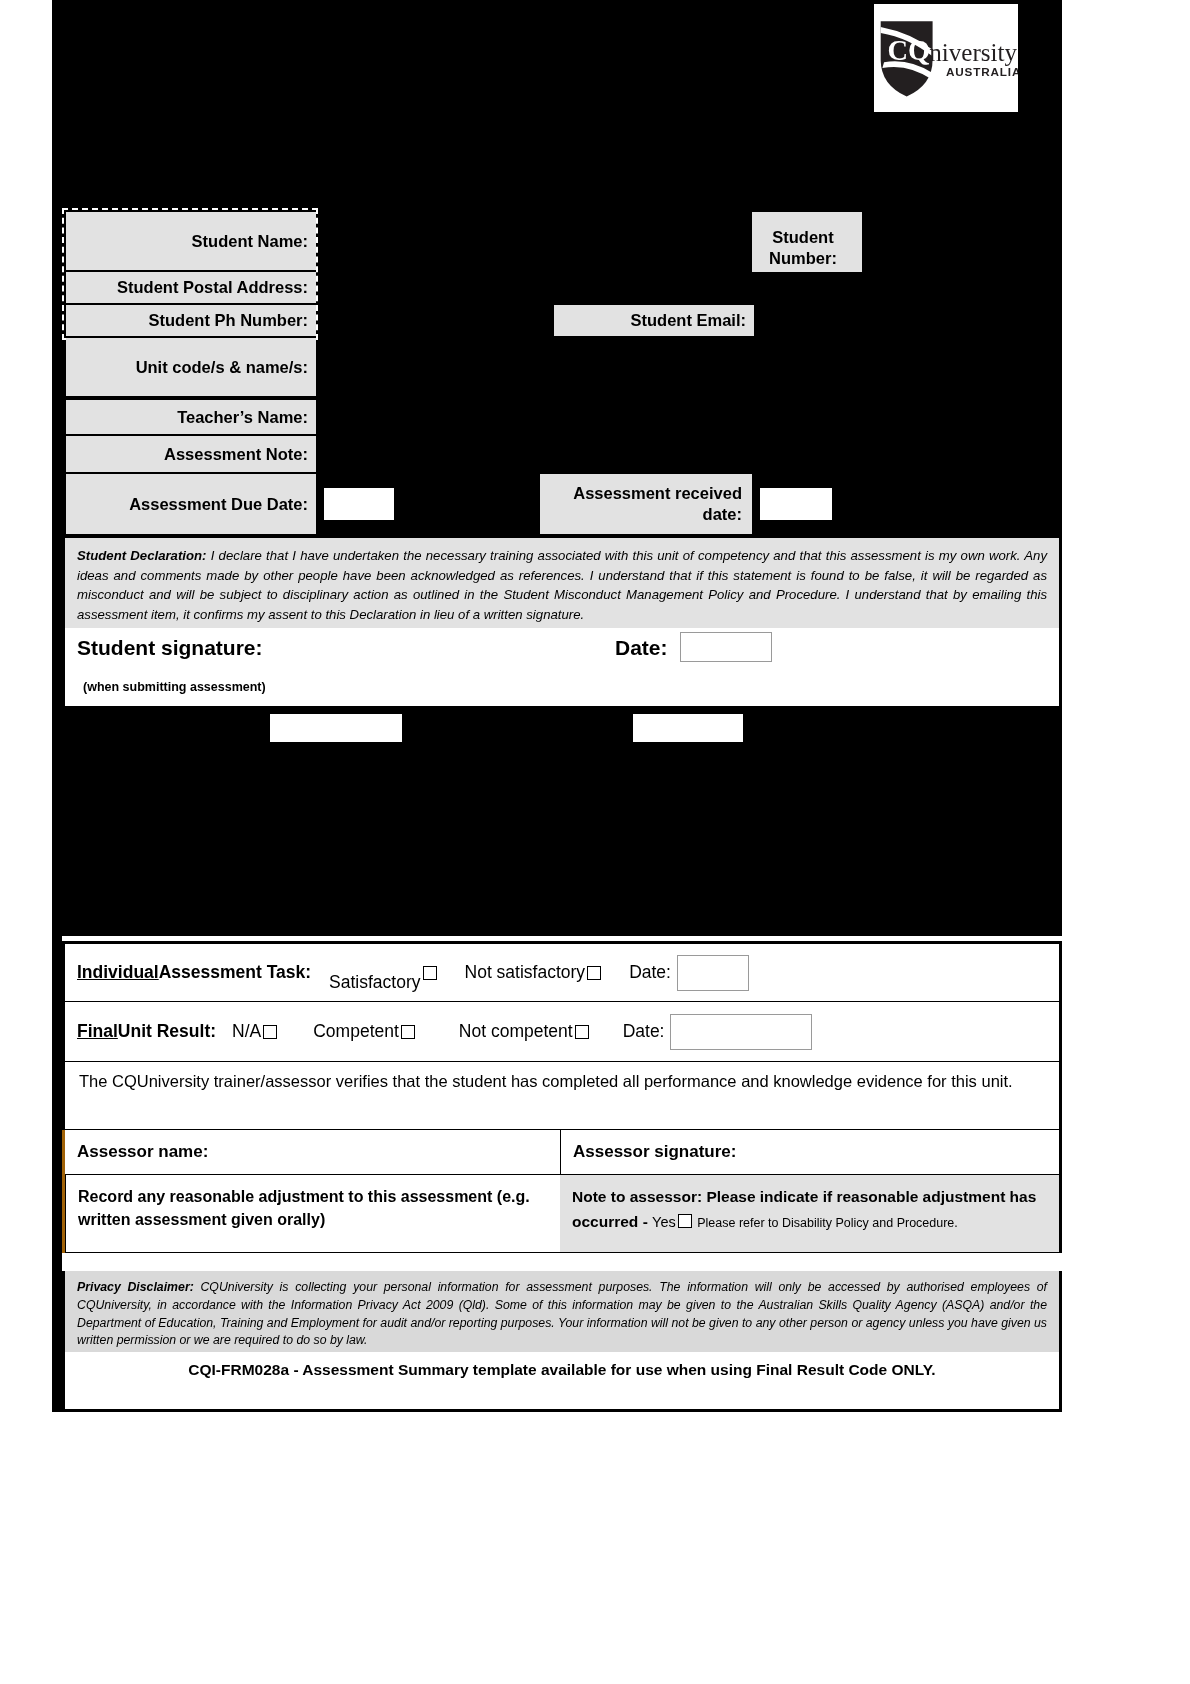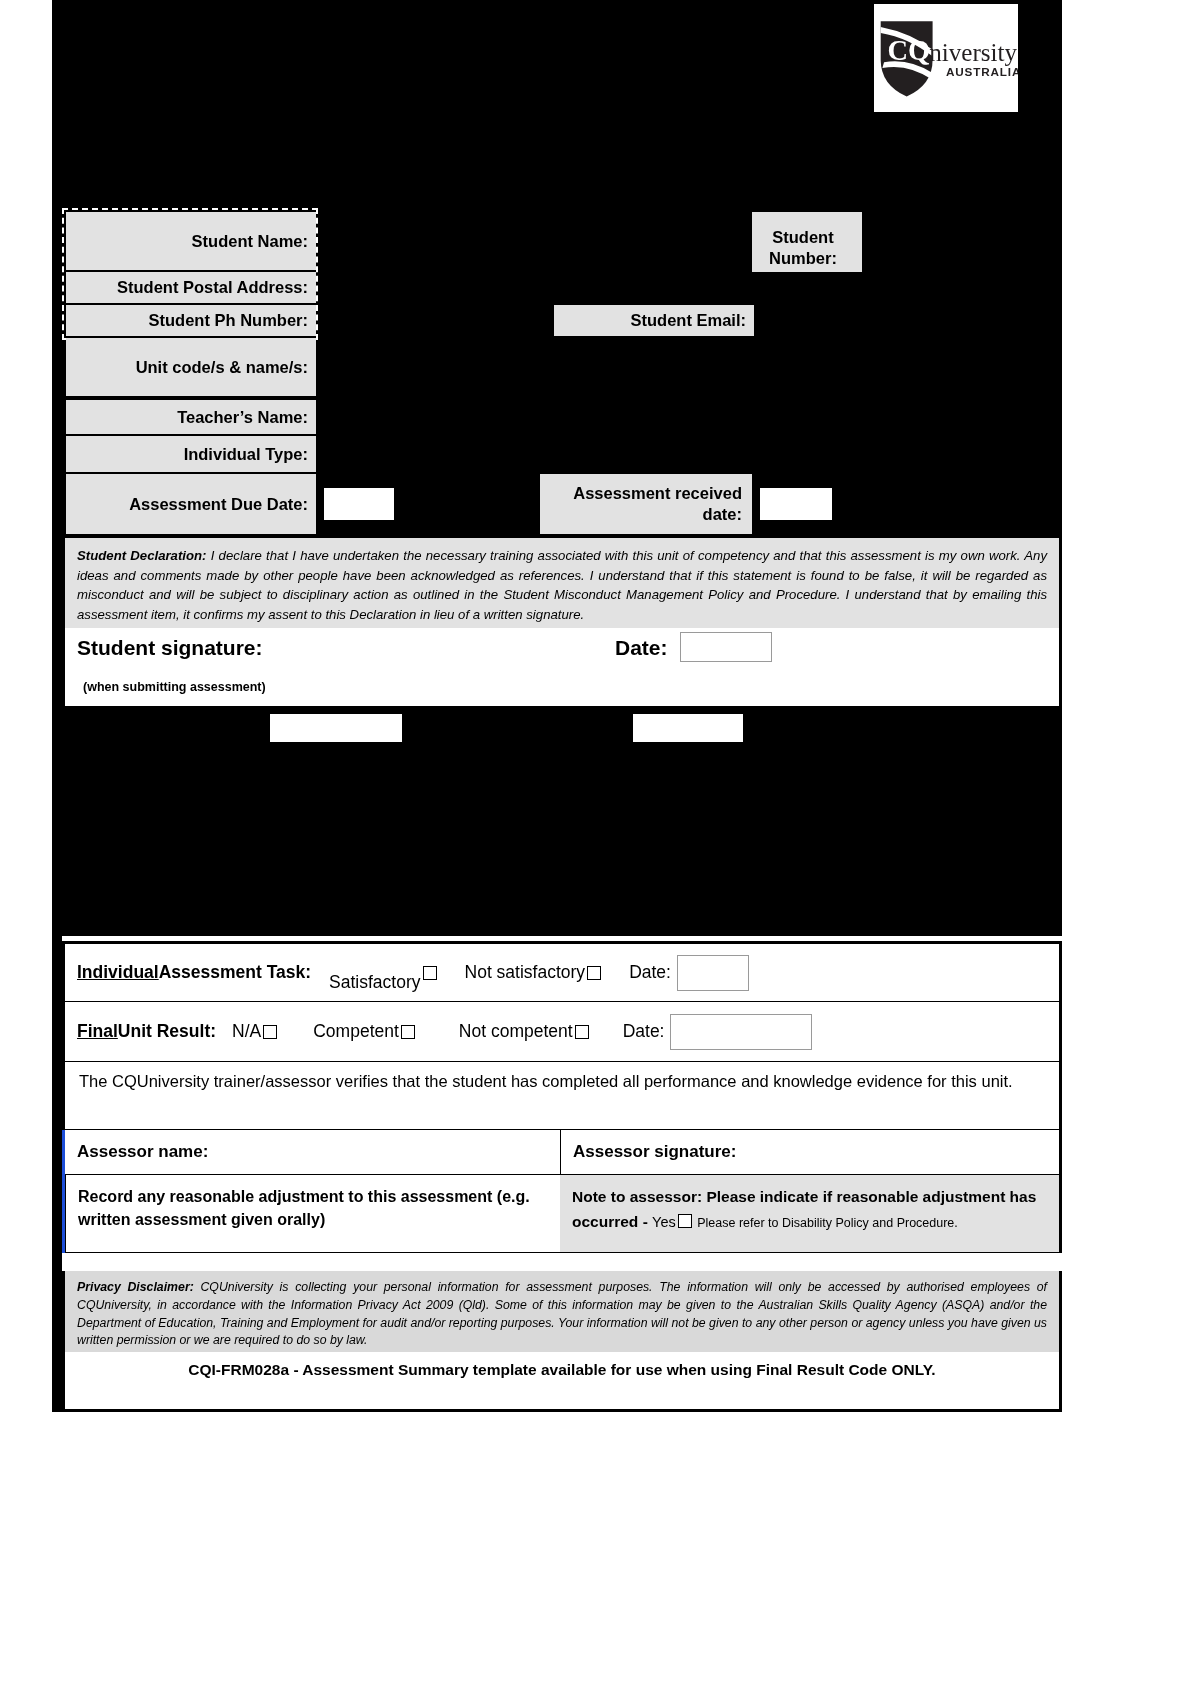--- a/index.html
+++ b/index.html
@@ -279,21 +279,21 @@
     text-align: justify;
     color: #000;
   }
 
   
   .assessor-grid {
     position: absolute;
     left: 62px;
     top: 1130px;
     width: 1000px;
-    border-left: 3px solid #1d4ed8;
+    border-left: 3px solid #a16207;
     border-right: 3px solid #000;
     box-sizing: border-box;
     display: grid;
     grid-template-columns: 495px 1fr;
     background: #ffffff;
   }
   .ag-cell {
     box-sizing: border-box;
     border-bottom: 1.5px solid #000;
     padding: 10px 12px;
@@ -417,21 +417,21 @@
 
     <div class="label-cell" style="left:492px; top:119px; width:200px; height:31px;">Student Email:</div>
     <div class="black-field" style="position:absolute;left:694px;top:119px;width:302px;height:31px;"></div>
 
     <div class="label-cell" style="left:4px; top:152px; width:250px; height:58px;">Unit code/s &amp; name/s:</div>
     <div class="black-field" style="position:absolute;left:256px;top:152px;width:740px;height:60px;"></div>
 
     <div class="label-cell" style="left:4px; top:214px; width:250px; height:34px;">Teacher’s Name:</div>
     <div class="black-field" style="position:absolute;left:256px;top:214px;width:740px;height:34px;"></div>
 
-    <div class="label-cell" style="left:4px; top:250px; width:250px; height:36px;">Individual Type:</div>
+    <div class="label-cell" style="left:4px; top:250px; width:250px; height:36px;">Assessment Note:</div>
     <div class="black-field" style="position:absolute;left:256px;top:250px;width:740px;height:36px;"></div>
 
     <div class="label-cell" style="left:4px; top:288px; width:250px; height:60px;">Assessment Due Date:</div>
     <div class="white-input" style="left:262px; top:302px; width:70px; height:32px;"></div>
 
     <div class="label-cell two-line" style="left:478px; top:288px; width:212px; height:60px; padding-right:10px;">Assessment received date:</div>
     <div class="white-input" style="left:698px; top:302px; width:72px; height:32px;"></div>
   </div>
 
   <div class="declaration">

